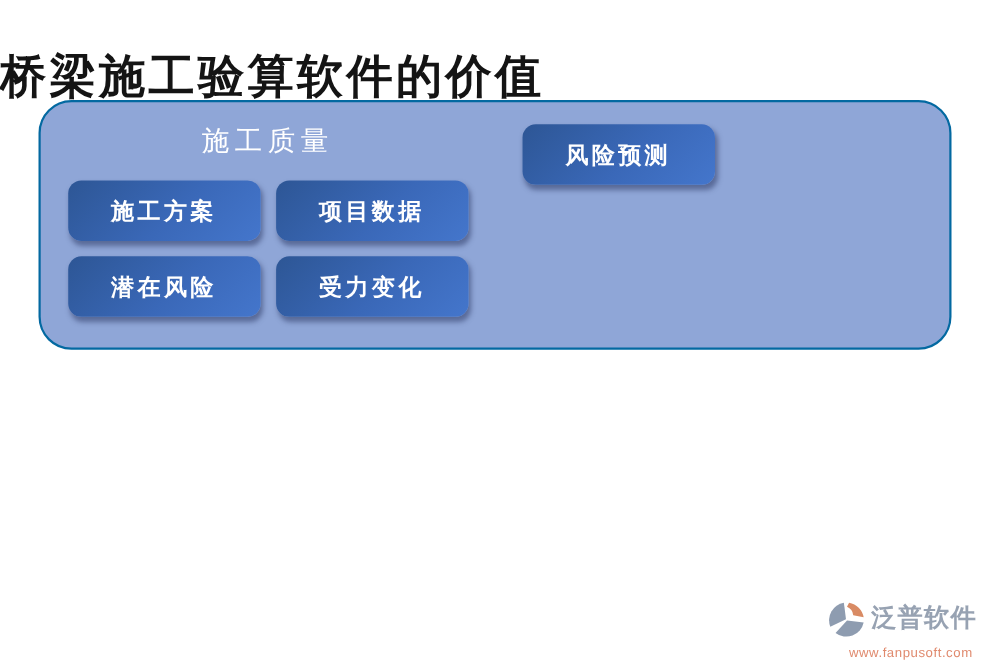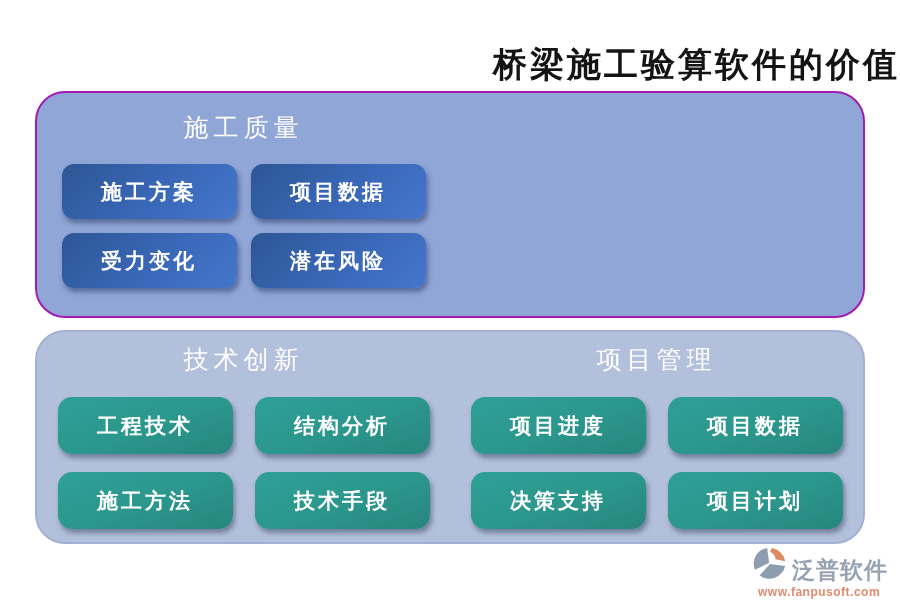--- a/index.html
+++ b/index.html
@@ -2,29 +2,29 @@
 <html><head>
 <meta charset="utf-8">
 <style>
   html,body { margin:0; padding:0; background:#ffffff; }
   .canvas {
     position:relative; width:900px; height:600px; background:#ffffff;
     overflow:hidden; font-family:"Liberation Serif", serif;
   }
   .title {
     position:absolute; top:42px; left:0; width:100%;
-    text-align:right; font-size:34px; font-weight:bold;
+    text-align:left; font-size:42px; font-weight:bold;
     color:#141414; letter-spacing:3px;
   }
   .panel {
     position:absolute; box-sizing:border-box; display:flex;
   }
   .panel-top {
     left:35px; top:91px; width:830px; height:227px;
-    background:#8fa6d7; border:2px solid #a21caf; border-radius:30px;
+    background:#8fa6d7; border:2px solid #0369a1; border-radius:30px;
   }
   .panel-bottom {
     left:35px; top:330px; width:830px; height:214px;
     background:#b3c0db; border:2px solid #a2b1d1; border-radius:30px;
   }
   .section { flex:1; display:flex; flex-direction:column; align-items:center; }
   .section-header {
     color:#ffffff; font-size:25px; letter-spacing:5px; font-weight:normal;
   }
   .panel-top .section-header { margin-top:18px; }
@@ -54,74 +54,56 @@
   }
   .btn-teal {
     background:linear-gradient(160deg,#2fa096 0%, #2b968c 55%, #27867d 100%);
     border-radius:14px;
     box-shadow:2px 4px 5px rgba(60,75,105,0.55);
   }
   .logo {
     position:absolute; left:752px; top:546px; width:146px;
     display:flex; flex-direction:column; cursor:pointer;
   }
-  .logo-row { display:flex; align-items:flex-end; }
+  .logo-row { display:flex; align-items:flex-start; }
   .logo-name {
     font-size:23px; color:#97a2b2; font-weight:bold;
     letter-spacing:1px; margin-left:4px;
   }
   .logo-url {
-    font-size:12px; color:#e08a6e; font-weight:bold;
+    font-size:12px; color:#e08a6e; font-weight:normal;
     margin-top:-1px; padding-left:6px; letter-spacing:0.5px;
     font-family:"Liberation Sans", sans-serif;
+    text-align:center;
   }
 </style>
 </head>
 <body>
 
 <div class="canvas">
 
   <div class="title">桥梁施工验算软件的价值</div>
 
   <div class="panel panel-top">
     <div class="section">
       <div class="section-header">施工质量</div>
       <div class="btn-grid">
         <div class="btn btn-blue">施工方案</div>
         <div class="btn btn-blue">项目数据</div>
+        <div class="btn btn-blue">潜在风险</div>
         <div class="btn btn-blue">受力变化</div>
-        <div class="btn btn-blue">潜在风险</div>
       </div>
     </div>
     <div class="section">
       <div class="btn-grid">
+        <div class="btn btn-blue">风险预测</div>
       </div>
     </div>
   </div>
 
-  <div class="panel panel-bottom">
-    <div class="section">
-      <div class="section-header">技术创新</div>
-      <div class="btn-grid">
-        <div class="btn btn-teal">工程技术</div>
-        <div class="btn btn-teal">结构分析</div>
-        <div class="btn btn-teal">施工方法</div>
-        <div class="btn btn-teal">技术手段</div>
-      </div>
-    </div>
-    <div class="section">
-      <div class="section-header">项目管理</div>
-      <div class="btn-grid">
-        <div class="btn btn-teal">项目进度</div>
-        <div class="btn btn-teal">项目数据</div>
-        <div class="btn btn-teal">决策支持</div>
-        <div class="btn btn-teal">项目计划</div>
-      </div>
-    </div>
-  </div>
 
   <div class="logo">
     <div class="logo-row">
       <span>
         <svg width="36" height="36" viewBox="0 0 38 38">
           <path d="M16 2 A17 17 0 0 0 3 25 L 18 18 Z" fill="#8e9cb0"></path>
           <path d="M21 2 A17 17 0 0 1 35 16 L 25 14 A10 10 0 0 0 19 6 Z" fill="#d98b64"></path>
           <path d="M35 21 A17 17 0 0 1 8 31 L 19 19 Z" fill="#8e9cb0"></path>
         </svg>
       </span>

